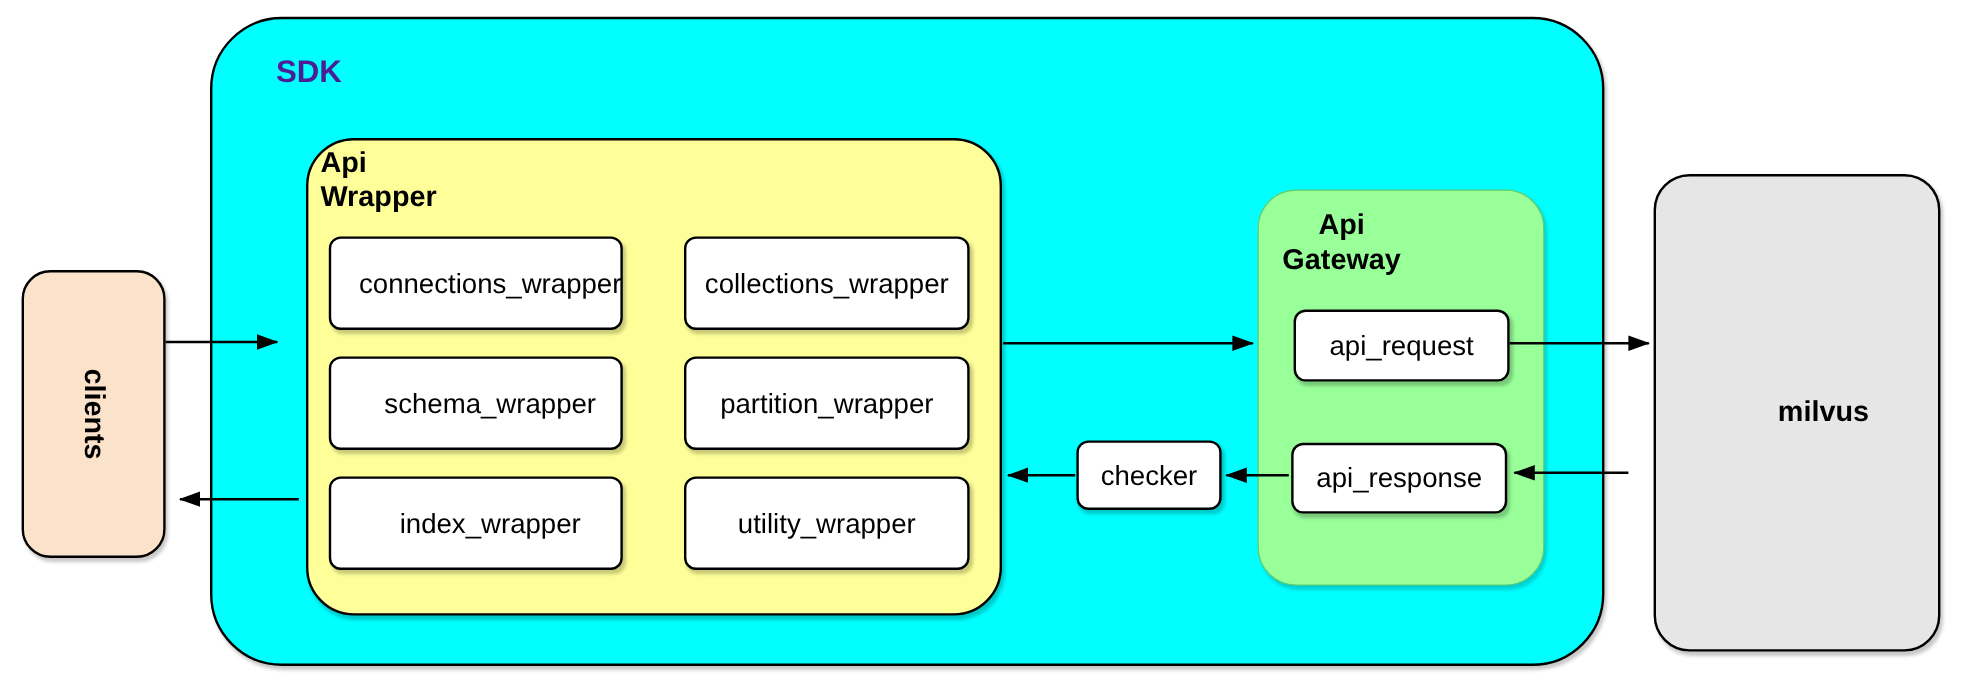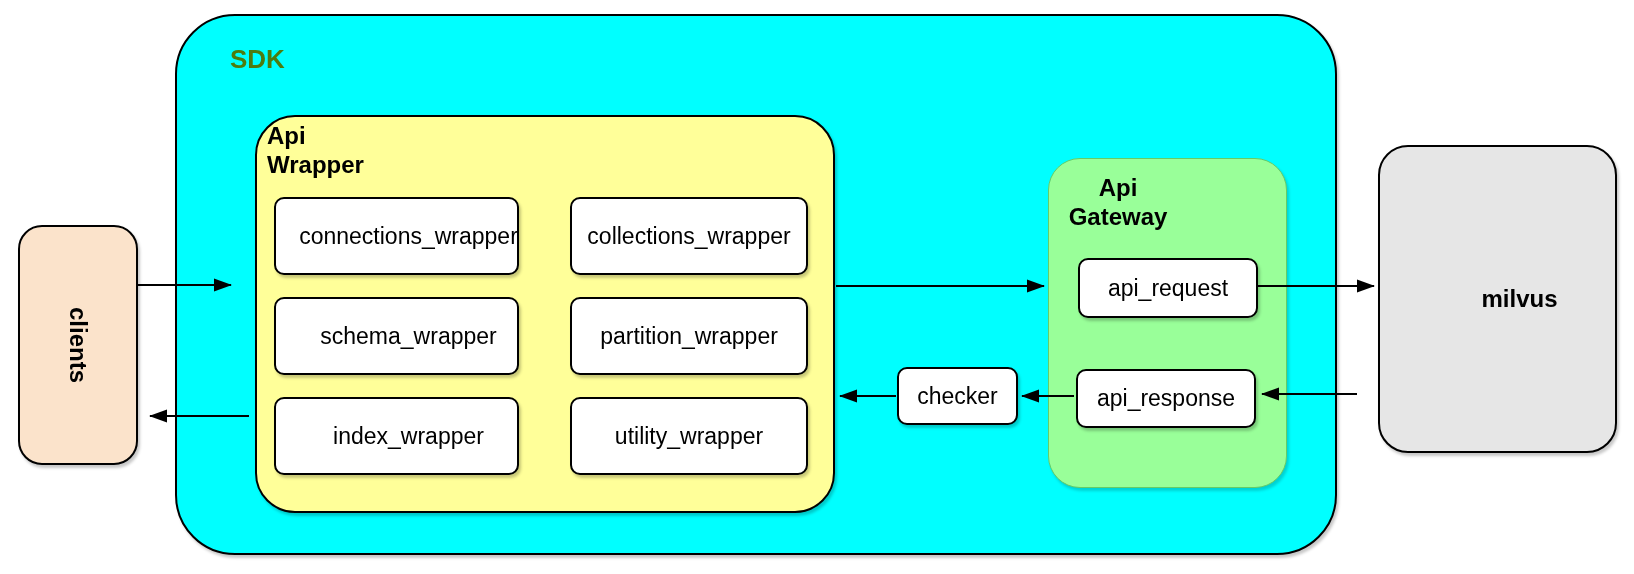--- a/index.html
+++ b/index.html
@@ -25,21 +25,21 @@
   .clients-box .vlabel{
     transform:rotate(90deg);
     font-weight:bold;font-size:24px;color:#000;white-space:nowrap;
   }
   .sdk-box{
     left:175px;top:14px;width:1162px;height:541px;
     background:#00ffff;border-radius:60px;
   }
   .sdk-title{
     position:absolute;left:53px;top:28px;
-    font-weight:bold;font-size:26px;color:#4d7c0f;
+    font-weight:bold;font-size:26px;color:#4c1d95;
   }
   .api-wrapper-box{
     left:255px;top:115px;width:580px;height:398px;
     background:#ffff99;border-radius:40px;
   }
   .api-wrapper-title{
     position:absolute;left:10px;top:4px;width:112px;
     font-weight:bold;font-size:24px;line-height:29px;color:#000;
     text-align:left;
   }
@@ -80,21 +80,21 @@
     position:absolute;
     background:#ffffff;border:2px solid #000;border-radius:10px;
     box-sizing:border-box;
     box-shadow:2px 3px 3px rgba(0,0,0,0.22);
     display:flex;align-items:center;justify-content:center;
     font-size:23px;color:#000;white-space:nowrap;
   }
   .gw-request{left:29px;top:99px;width:180px;height:60px;}
   .gw-response{left:27px;top:210px;width:180px;height:59px;}
   .milvus-box{
-    left:1378px;top:145px;width:239px;height:308px;
+    left:1378px;top:145px;width:239px;height:398px;
     background:#e6e6e6;border-radius:30px;
     display:flex;align-items:center;justify-content:center;
     font-weight:bold;font-size:24px;color:#000;padding-left:44px;
   }
   
   svg.arrows{
     position:absolute;left:0;top:0;width:1634px;height:574px;
     pointer-events:none;
   }
   svg.arrows line{stroke:#000;stroke-width:2;}

